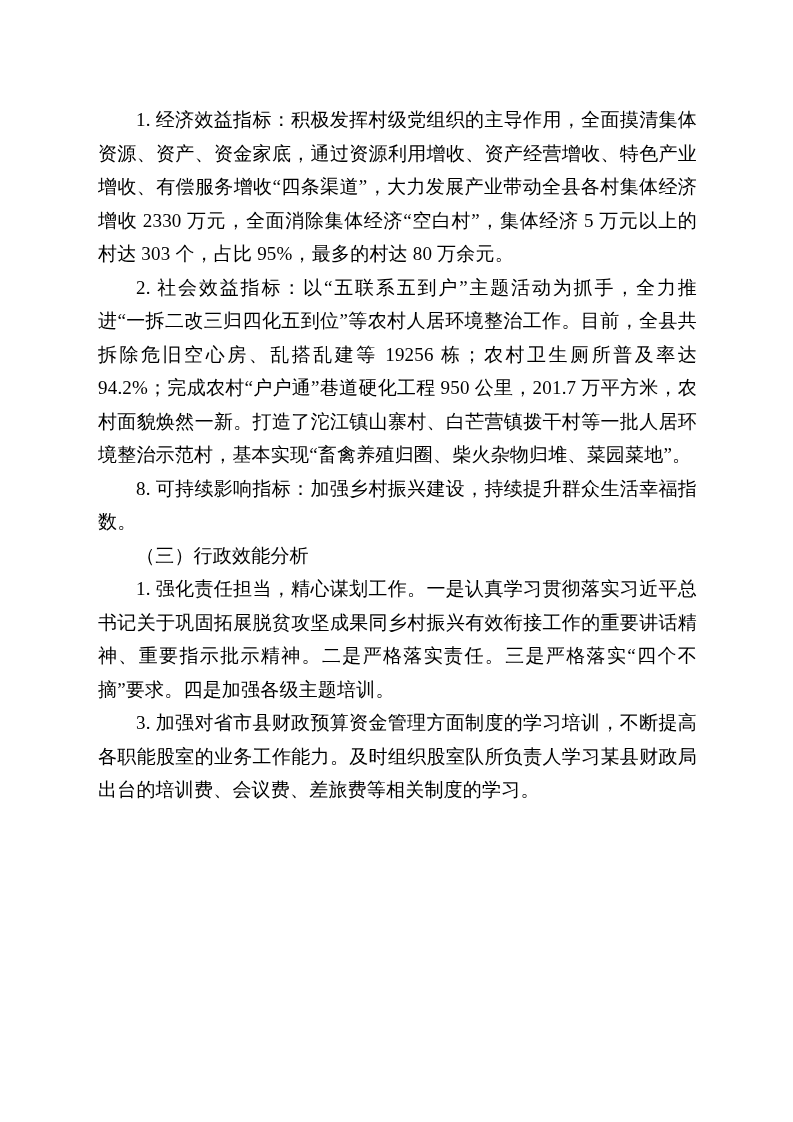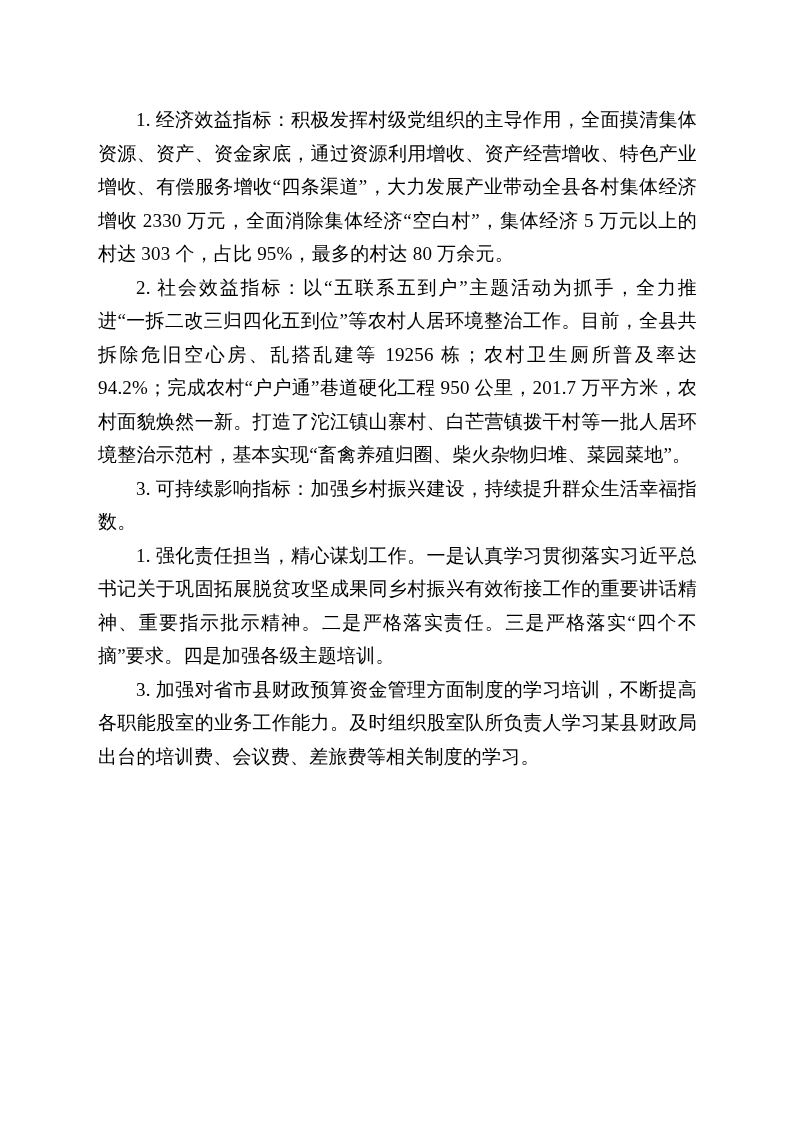--- a/index.html
+++ b/index.html
@@ -33,17 +33,18 @@
     word-break: break-word;
   }
 </style>
 </head>
 <body>
 
 <div class="page">
   <div class="doc-body">
     <p class="para">1. 经济效益指标：积极发挥村级党组织的主导作用，全面摸清集体资源、资产、资金家底，通过资源利用增收、资产经营增收、特色产业增收、有偿服务增收“四条渠道”，大力发展产业带动全县各村集体经济增收 2330 万元，全面消除集体经济“空白村”，集体经济 5 万元以上的村达 303 个，占比 95%，最多的村达 80 万余元。</p>
     <p class="para">2. 社会效益指标：以“五联系五到户”主题活动为抓手，全力推进“一拆二改三归四化五到位”等农村人居环境整治工作。目前，全县共拆除危旧空心房、乱搭乱建等 19256 栋；农村卫生厕所普及率达 94.2%；完成农村“户户通”巷道硬化工程 950 公里，201.7 万平方米，农村面貌焕然一新。打造了沱江镇山寨村、白芒营镇拨干村等一批人居环境整治示范村，基本实现“畜禽养殖归圈、柴火杂物归堆、菜园菜地”。</p>
-    <p class="para">3. 可持续影响指标：加强乡村振兴建设，持续提升群众生活幸福指数。</p>
+    <p class="para">8. 可持续影响指标：加强乡村振兴建设，持续提升群众生活幸福指数。</p>
+    <p class="para">（三）行政效能分析</p>
     <p class="para">1. 强化责任担当，精心谋划工作。一是认真学习贯彻落实习近平总书记关于巩固拓展脱贫攻坚成果同乡村振兴有效衔接工作的重要讲话精神、重要指示批示精神。二是严格落实责任。三是严格落实“四个不摘”要求。四是加强各级主题培训。</p>
     <p class="para">3. 加强对省市县财政预算资金管理方面制度的学习培训，不断提高各职能股室的业务工作能力。及时组织股室队所负责人学习某县财政局出台的培训费、会议费、差旅费等相关制度的学习。</p>
   </div>
 </div>
 
 </body></html>

